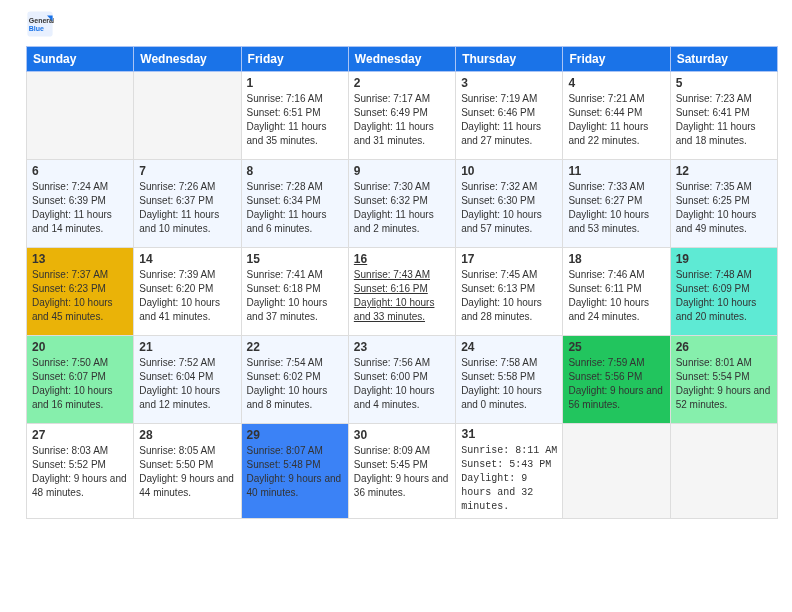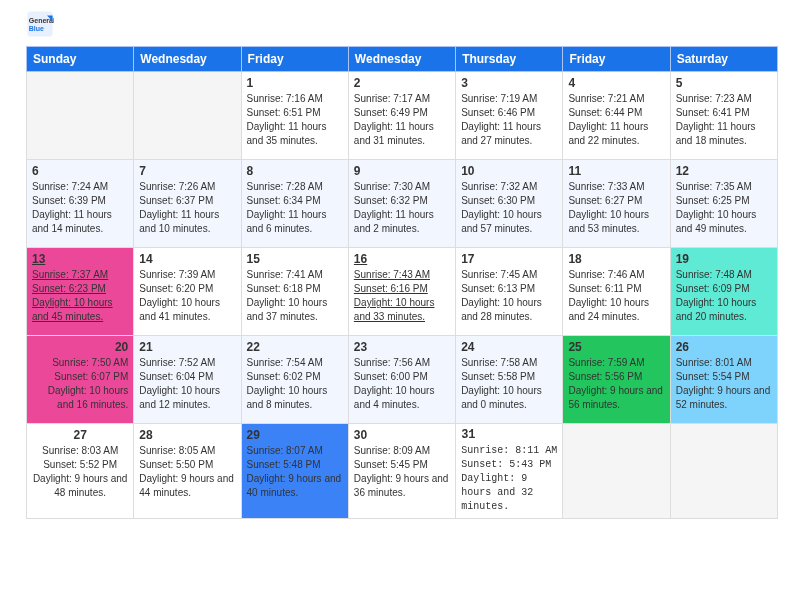--- a/index.html
+++ b/index.html
@@ -181,21 +181,21 @@
           <td style="background: rgb(242, 247, 255);">
             <span class="day-num">11</span>
             <div class="day-info">Sunrise: 7:33 AM<br>Sunset: 6:27 PM<br>Daylight: 10 hours and 53 minutes.</div>
           </td>
           <td style="background: rgb(242, 247, 255);">
             <span class="day-num">12</span>
             <div class="day-info">Sunrise: 7:35 AM<br>Sunset: 6:25 PM<br>Daylight: 10 hours and 49 minutes.</div>
           </td>
         </tr>
         <tr>
-          <td style="background: #ec4899; text-decoration: underline;">
+          <td style="background: #eab308;">
             <span class="day-num">13</span>
             <div class="day-info">Sunrise: 7:37 AM<br>Sunset: 6:23 PM<br>Daylight: 10 hours and 45 minutes.</div>
           </td>
           <td style="background: rgb(255, 255, 255);">
             <span class="day-num">14</span>
             <div class="day-info">Sunrise: 7:39 AM<br>Sunset: 6:20 PM<br>Daylight: 10 hours and 41 minutes.</div>
           </td>
           <td style="background: rgb(255, 255, 255);">
             <span class="day-num">15</span>
             <div class="day-info">Sunrise: 7:41 AM<br>Sunset: 6:18 PM<br>Daylight: 10 hours and 37 minutes.</div>
@@ -211,21 +211,21 @@
           <td style="background: rgb(255, 255, 255);">
             <span class="day-num">18</span>
             <div class="day-info">Sunrise: 7:46 AM<br>Sunset: 6:11 PM<br>Daylight: 10 hours and 24 minutes.</div>
           </td>
           <td style="background: #5eead4;">
             <span class="day-num">19</span>
             <div class="day-info">Sunrise: 7:48 AM<br>Sunset: 6:09 PM<br>Daylight: 10 hours and 20 minutes.</div>
           </td>
         </tr>
         <tr>
-          <td style="background: #ec4899; text-align: right;">
+          <td style="background: #86efac;">
             <span class="day-num">20</span>
             <div class="day-info">Sunrise: 7:50 AM<br>Sunset: 6:07 PM<br>Daylight: 10 hours and 16 minutes.</div>
           </td>
           <td style="background: rgb(242, 247, 255);">
             <span class="day-num">21</span>
             <div class="day-info">Sunrise: 7:52 AM<br>Sunset: 6:04 PM<br>Daylight: 10 hours and 12 minutes.</div>
           </td>
           <td style="background: rgb(242, 247, 255);">
             <span class="day-num">22</span>
             <div class="day-info">Sunrise: 7:54 AM<br>Sunset: 6:02 PM<br>Daylight: 10 hours and 8 minutes.</div>
@@ -235,27 +235,27 @@
             <div class="day-info">Sunrise: 7:56 AM<br>Sunset: 6:00 PM<br>Daylight: 10 hours and 4 minutes.</div>
           </td>
           <td style="background: rgb(242, 247, 255);">
             <span class="day-num">24</span>
             <div class="day-info">Sunrise: 7:58 AM<br>Sunset: 5:58 PM<br>Daylight: 10 hours and 0 minutes.</div>
           </td>
           <td style="background: #22c55e;">
             <span class="day-num">25</span>
             <div class="day-info">Sunrise: 7:59 AM<br>Sunset: 5:56 PM<br>Daylight: 9 hours and 56 minutes.</div>
           </td>
-          <td style="background: #7dd3fc;">
+          <td style="background: #86efac;">
             <span class="day-num">26</span>
             <div class="day-info">Sunrise: 8:01 AM<br>Sunset: 5:54 PM<br>Daylight: 9 hours and 52 minutes.</div>
           </td>
         </tr>
         <tr>
-          <td style="background: rgb(255, 255, 255); text-align: center;">
+          <td style="background: rgb(255, 255, 255);">
             <span class="day-num">27</span>
             <div class="day-info">Sunrise: 8:03 AM<br>Sunset: 5:52 PM<br>Daylight: 9 hours and 48 minutes.</div>
           </td>
           <td style="background: rgb(255, 255, 255);">
             <span class="day-num">28</span>
             <div class="day-info">Sunrise: 8:05 AM<br>Sunset: 5:50 PM<br>Daylight: 9 hours and 44 minutes.</div>
           </td>
           <td style="background: #3b82f6;">
             <span class="day-num">29</span>
             <div class="day-info">Sunrise: 8:07 AM<br>Sunset: 5:48 PM<br>Daylight: 9 hours and 40 minutes.</div>

